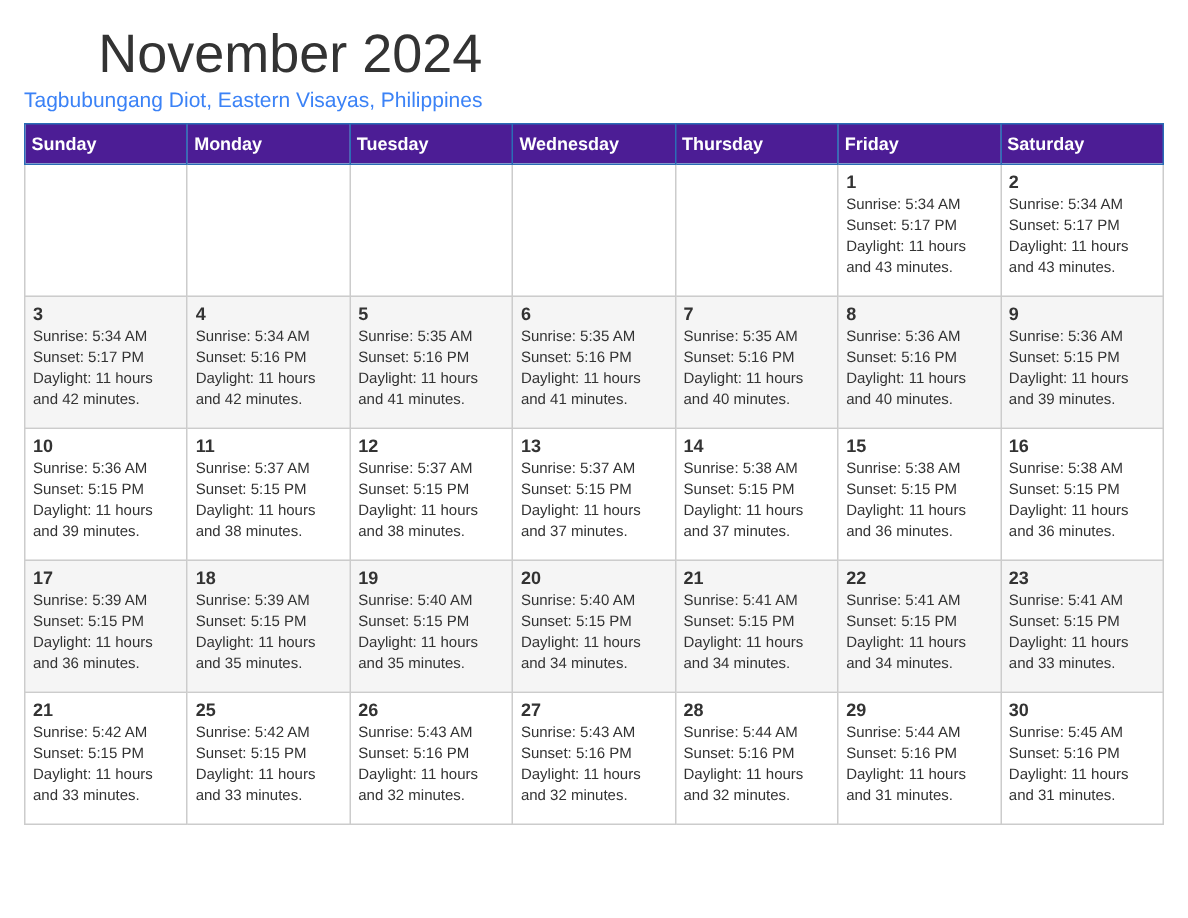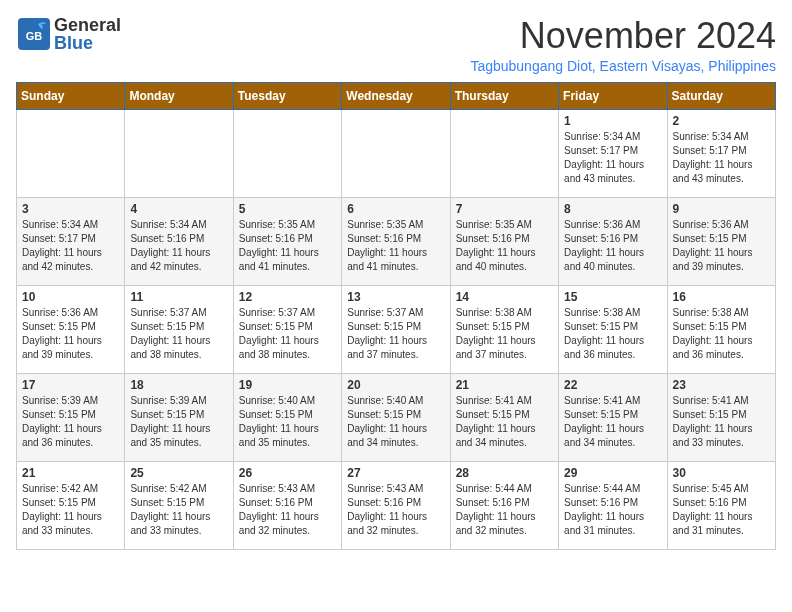--- a/index.html
+++ b/index.html
@@ -41,21 +41,21 @@
       font-size: 14px;
       color: #3b82f6;
       margin-top: 2px;
     }
     .calendar-table {
       width: 100%;
       border-collapse: collapse;
       margin-top: 8px;
     }
     .calendar-table th {
-      background-color: #a16207;
+      background-color: #4c1d95;
       color: #fff;
       font-size: 12px;
       font-weight: bold;
       padding: 6px 4px;
       text-align: left;
       border: 1px solid #2a6db5;
     }
     .calendar-table td {
       vertical-align: top;
       padding: 4px 5px;
@@ -92,32 +92,20 @@
     .logo-text-wrapper {
       display: flex;
       flex-direction: column;
       line-height: 1;
     }
   </style>
 </head>
 <body>
 
 <div class="header">
-  <div class="logo-wrapper">
-    <svg width="36" height="36" viewBox="0 0 36 36">
-      <rect x="2" y="2" width="32" height="32" rx="4" fill="#2a6db5"></rect>
-      <text x="18" y="24" text-anchor="middle" fill="white" font-size="11" font-weight="bold" font-family="Arial">GB</text>
-
-      <path d="M22 8 Q26 5 30 7 Q27 9 25 8 Q28 11 26 13 Q23 11 22 8Z" fill="#4db8ff"></path>
-    </svg>
-    <div class="logo-text-wrapper">
-      <span class="logo-general">General</span>
-      <span class="logo-blue">Blue</span>
-    </div>
-  </div>
   <div class="title-block">
     <div class="month-title">November 2024</div>
     <div class="location">Tagbubungang Diot, Eastern Visayas, Philippines</div>
   </div>
 </div>
 
 <table class="calendar-table">
   <thead>
     <tr>
     <th>Sunday</th>

